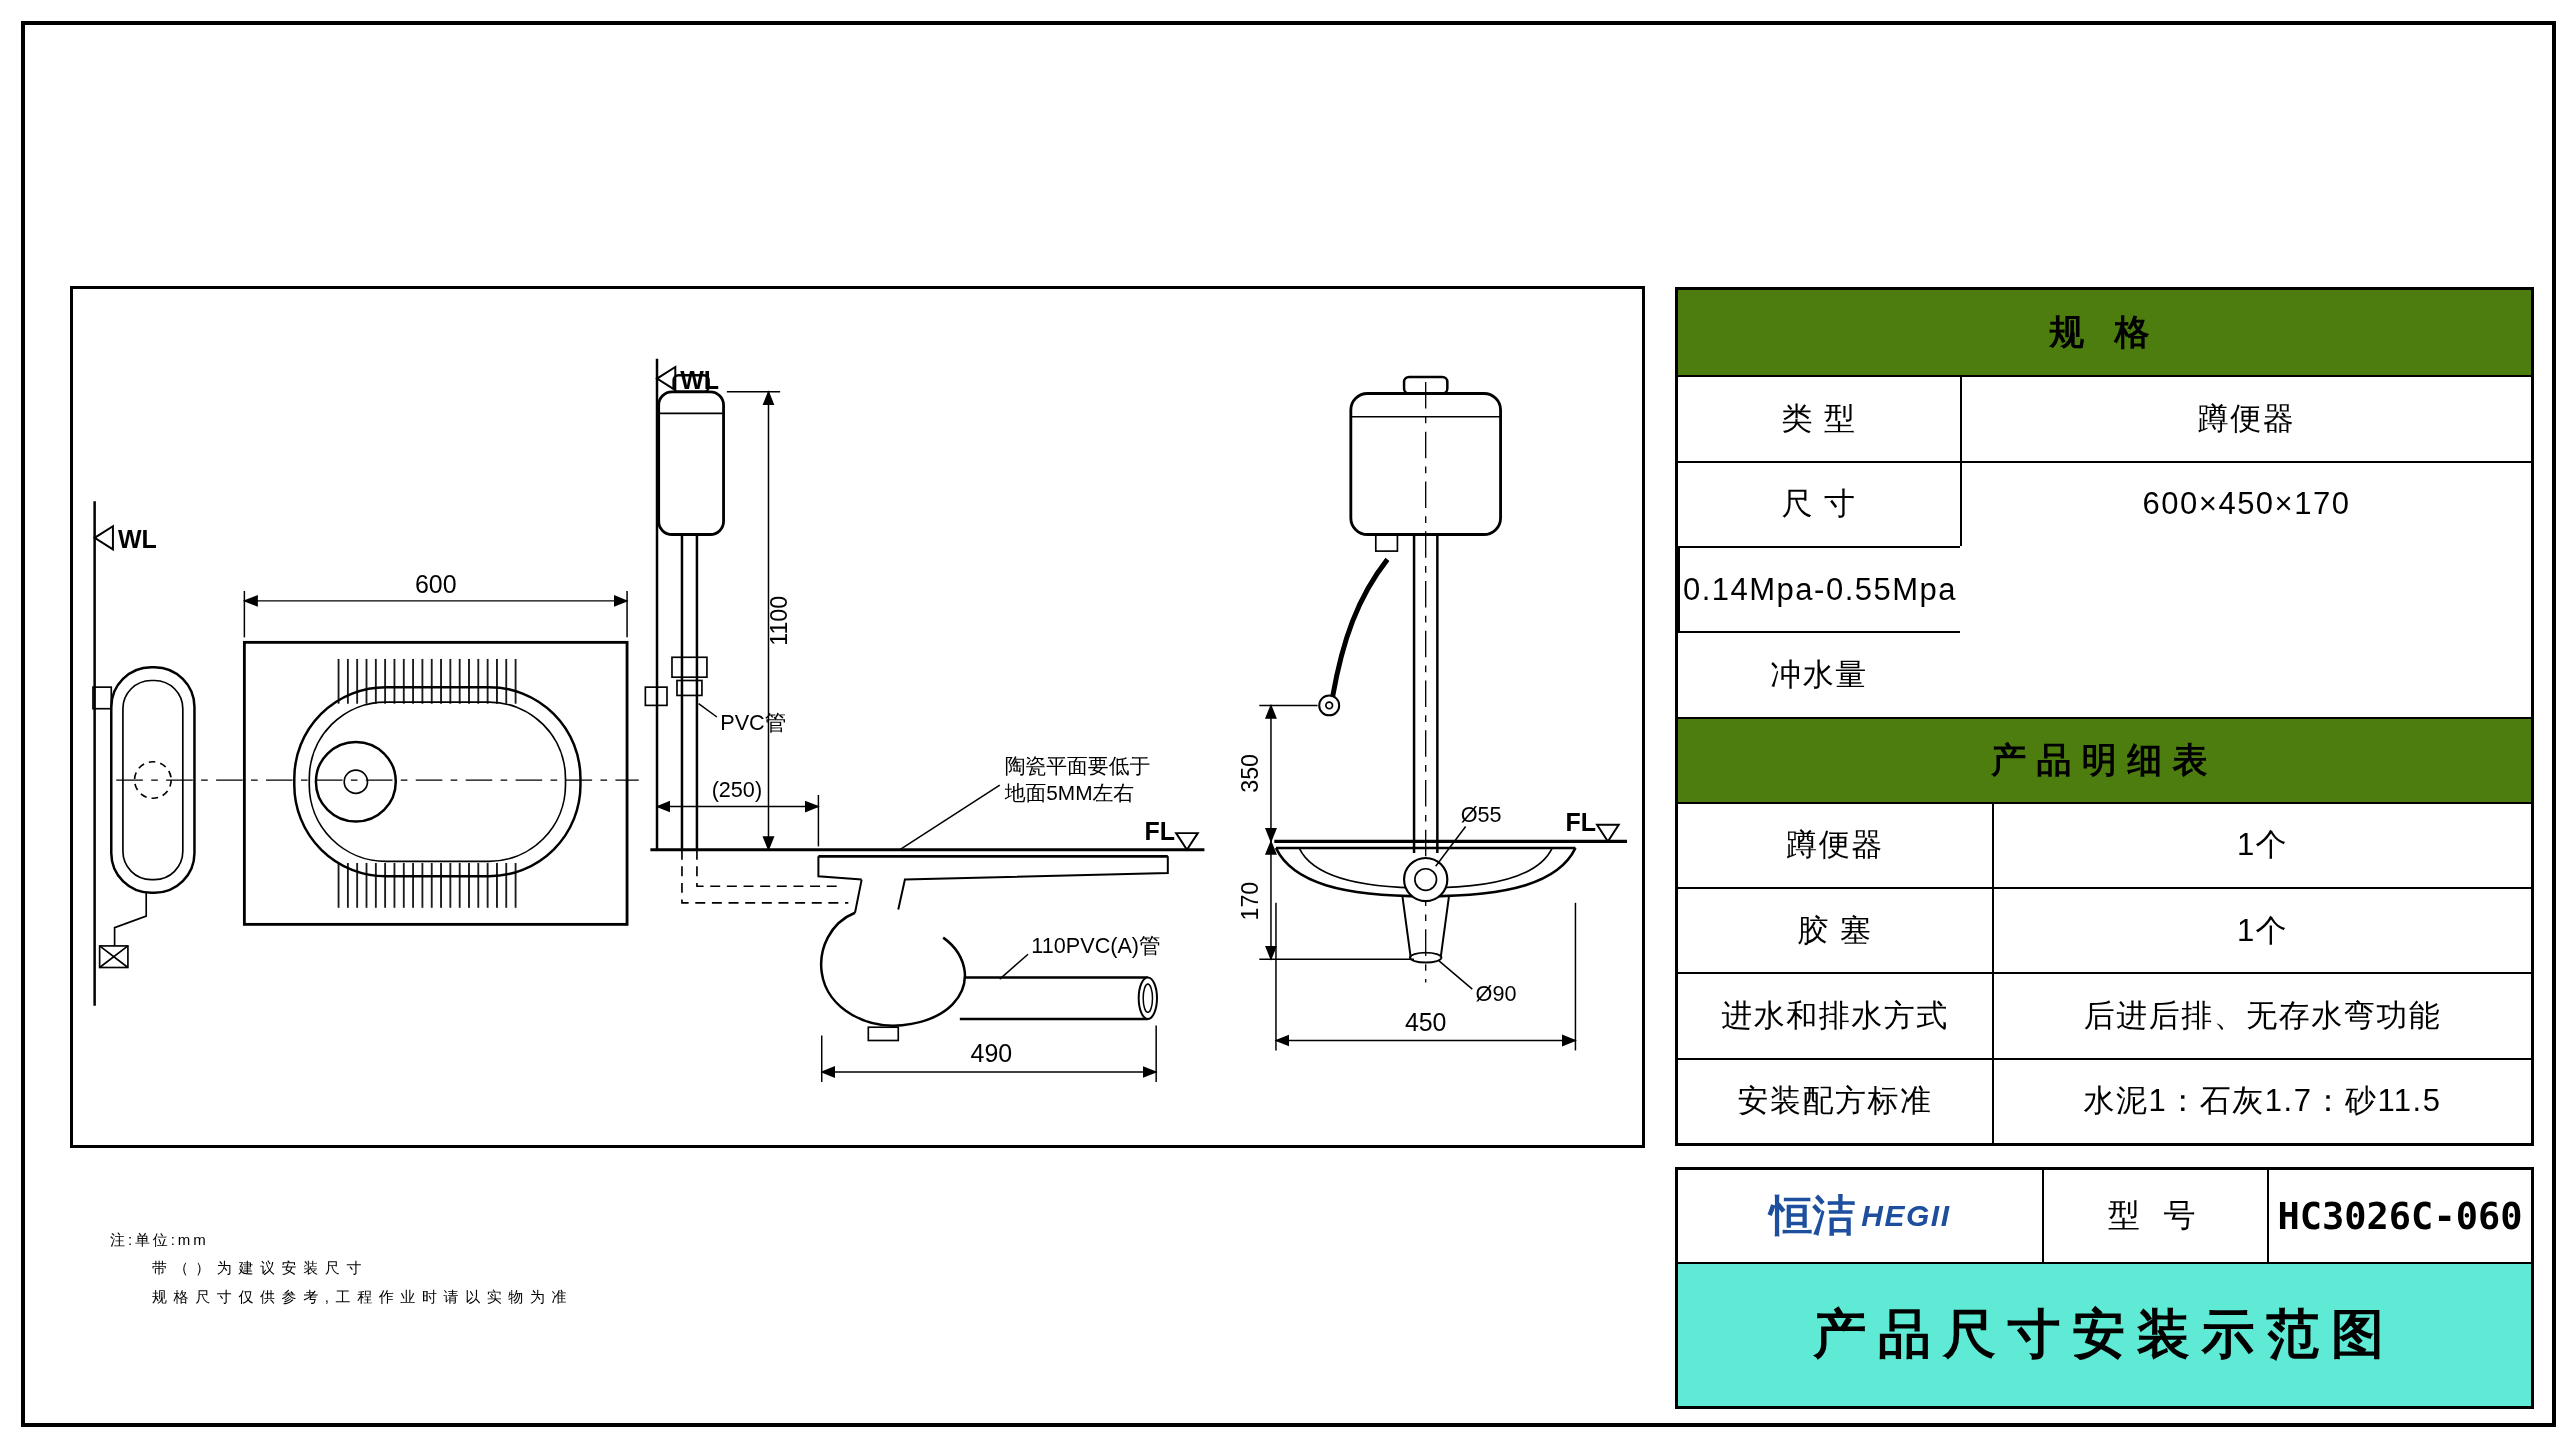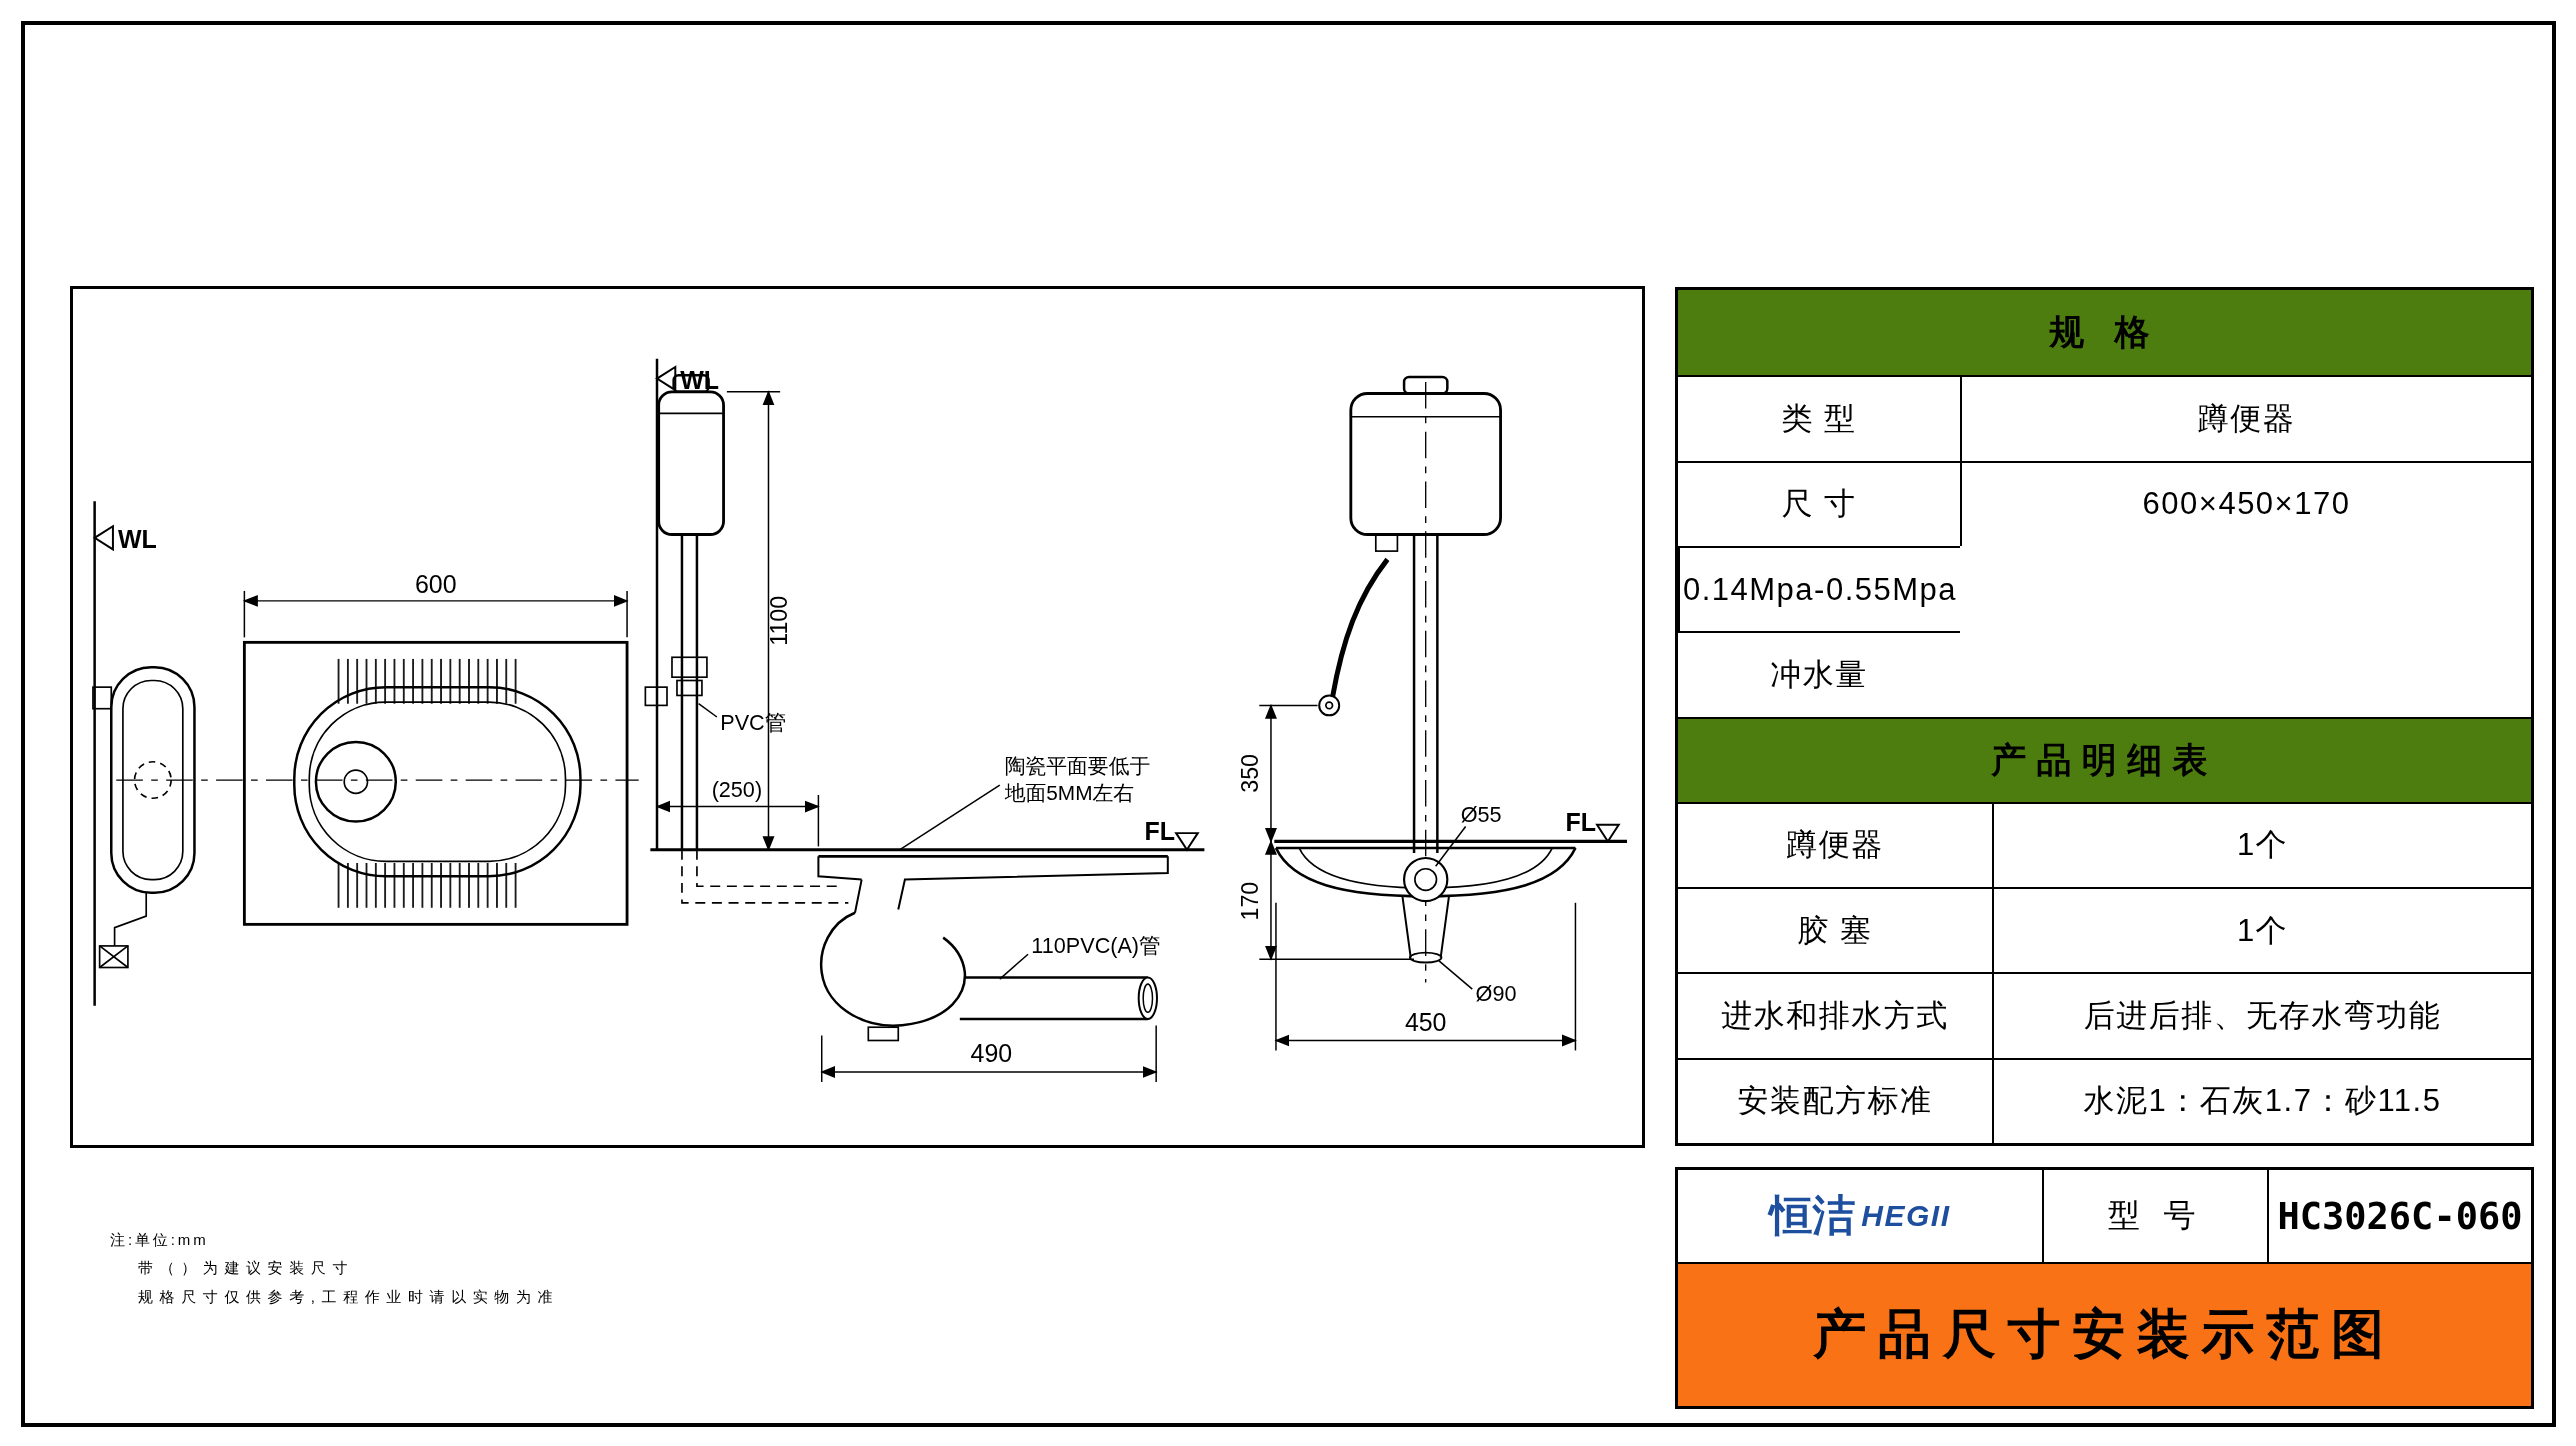--- a/index.html
+++ b/index.html
@@ -5,21 +5,21 @@
   html,body{margin:0;padding:0;background:#fff;}
   .page{position:relative;width:2576px;height:1447px;background:#fff;
         font-family:"Liberation Sans",sans-serif;color:#000;overflow:hidden;}
   .outer-border{position:absolute;left:20.5px;top:20.5px;right:20.5px;bottom:20.5px;
         border:4.4px solid #000;}
   .drawing-panel{position:absolute;left:70px;top:286px;width:1575px;height:862px;
         border:3.7px solid #000;box-sizing:border-box;background:#fff;}
   .drawing-panel svg{display:block;width:100%;height:100%;}
 
   .notes{position:absolute;left:110px;top:1219px;font-size:15px;line-height:1.0;}
-  .notes .nline{margin-top:13.2px;margin-left:28px;letter-spacing:6.6px;white-space:pre;}
+  .notes .nline{margin-top:13.2px;margin-left:42px;letter-spacing:6.6px;white-space:pre;}
   .notes .nline.first{margin-left:0;letter-spacing:2.9px;}
 
   .spec-table{position:absolute;left:1675px;top:287px;width:859px;height:859px;
         border:3.7px solid #000;box-sizing:border-box;background:#fff;
         display:grid;grid-template-rows:repeat(10,1fr);}
   .spec-table .thead{display:flex;align-items:center;justify-content:center;
         background:#4d7c0f;font-size:35px;font-weight:bold;letter-spacing:10.3px;
         border-top:2.2px solid #000;}
   .spec-table > :first-child{border-top:none;}
   .trow{display:grid;}
@@ -33,21 +33,21 @@
         border:3.7px solid #000;box-sizing:border-box;background:#fff;
         display:grid;grid-template-rows:92px 1fr;}
   .tb-top{display:grid;grid-template-columns:364px 225px 1fr;}
   .tb-top > div{display:flex;align-items:center;justify-content:center;border-left:2.9px solid #000;}
   .tb-top > :first-child{border-left:none;}
   .tb-brand{color:#1d4f9e;}
   .brand-cn{font-size:43px;font-weight:bold;}
   .brand-en{font-size:30px;font-weight:bold;font-style:italic;margin-left:5.9px;letter-spacing:1.5px;}
   .tb-model-label{font-size:32px;letter-spacing:7.3px;}
   .tb-model-value{font-family:"DejaVu Sans Mono",monospace;font-weight:bold;font-size:37px;}
-  .tb-title{display:flex;align-items:center;justify-content:center;background:#f97316;
+  .tb-title{display:flex;align-items:center;justify-content:center;background:#5eead4;
         border-top:2.9px solid #000;font-size:53px;font-weight:bold;letter-spacing:11.7px;}
 </style>
 </head>
 <body>
 
 <div class="page">
   <div class="outer-border"></div>
 
   <div class="drawing-panel">
     <svg viewBox="0 0 943 516" preserveAspectRatio="none">

